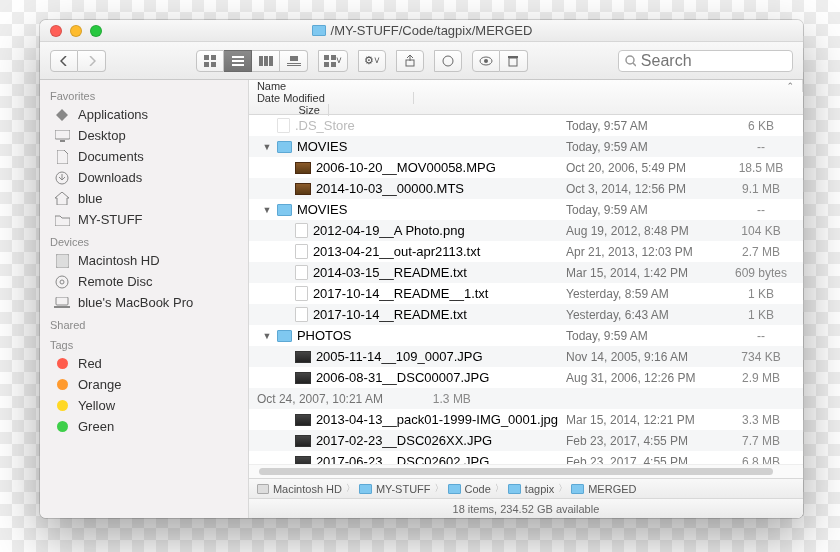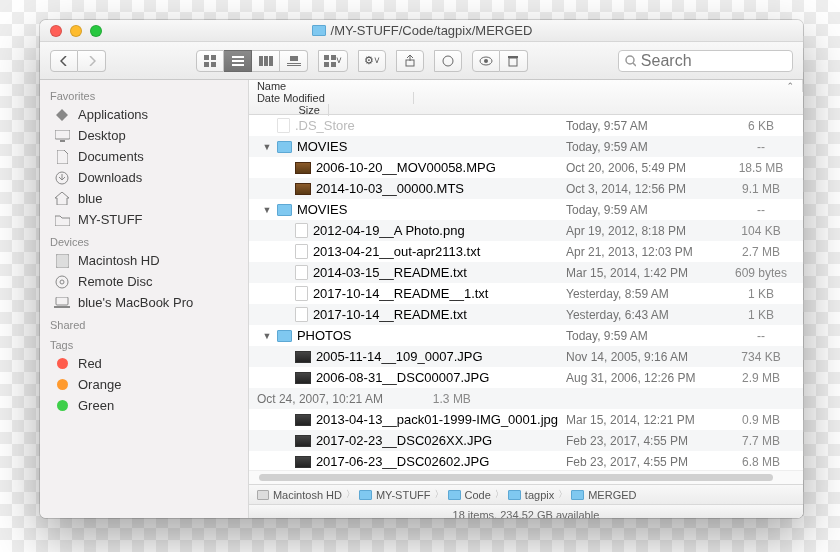--- a/index.html
+++ b/index.html
@@ -44,21 +44,21 @@
 .file-ico.dim{border-color:#e2e2e2;}
 .img-ico{width:16px;height:12px;background:linear-gradient(#444,#222);border:1px solid #333;}
 .vid-ico{width:16px;height:12px;background:linear-gradient(#8a5a2a,#5a3a15);border:1px solid #4a2a10;}
 .scroll-ind{height:14px;background:#fafafa;border-top:1px solid #eee;position:relative;}
 .scroll-ind::after{content:"";position:absolute;left:10px;right:30px;top:3px;height:7px;background:#d0d0d0;border-radius:4px;}
 .pathbar{height:20px;background:linear-gradient(#f8f8f8,#ececec);border-top:1px solid #d8d8d8;display:flex;align-items:center;font-size:11px;color:#555;padding:0 8px;gap:4px;}
 .pathbar .sep{color:#aaa;font-size:9px;}
 .pathbar .seg{display:flex;align-items:center;gap:4px;}
 .pathbar .hdd-ico{width:12px;height:10px;background:#ddd;border:1px solid #aaa;border-radius:1px;}
 .pathbar .fol-ico{width:13px;height:10px;background:#7fc8f0;border:1px solid #5da8d4;border-radius:1px;}
-.status{height:14px;background:linear-gradient(#f8f8f8,#eaeaea);border-top:1px solid #d8d8d8;text-align:center;font-size:11px;color:#666;line-height:20px;}
+.status{height:20px;background:linear-gradient(#f8f8f8,#eaeaea);border-top:1px solid #d8d8d8;text-align:center;font-size:11px;color:#666;line-height:20px;}
 svg{display:block}
 .car{font-size:10px;color:#555;}
 </style>
 </head>
 <body>
 
 <div class="window">
 
   <div class="titlebar">
     <div class="traffic">
@@ -262,20 +262,26 @@
           <span>Red</span>
         </div>
         <div class="side-item">
           <span class="ic">
             <span class="tag-dot" style="background: rgb(255, 154, 46);"></span>
           </span>
           <span>Orange</span>
         </div>
         <div class="side-item">
           <span class="ic">
+            <span class="tag-dot" style="background: rgb(255, 216, 36);"></span>
+          </span>
+          <span>Yellow</span>
+        </div>
+        <div class="side-item">
+          <span class="ic">
             <span class="tag-dot" style="background: rgb(62, 207, 74);"></span>
           </span>
           <span>Green</span>
         </div>
       </div>
     <div class="main">
       <div class="cols">
         <div class="col name">
             <span>Name</span>
             <span style="margin-left:auto;font-size:9px;color:#777">⌃</span>
@@ -338,21 +344,21 @@
             <div class="cdate">Today, 9:59 AM</div>
             <div class="csize">--</div>
           </div>
           <div class="row">
             <div class="cname">
               <span class="indent" style="width: 26px;"></span>
               <span class="disclose"></span>
               <span class="file-ico"></span>
               <span>2012-04-19__A Photo.png</span>
             </div>
-            <div class="cdate">Apr 19, 2012, 8:18 PM</div>
+            <div class="cdate">Aug 19, 2012, 8:48 PM</div>
             <div class="csize">104 KB</div>
           </div>
           <div class="row">
             <div class="cname">
               <span class="indent" style="width: 26px;"></span>
               <span class="disclose"></span>
               <span class="file-ico"></span>
               <span>2013-04-21__out-apr2113.txt</span>
             </div>
             <div class="cdate">Apr 21, 2013, 12:03 PM</div>
@@ -423,21 +429,21 @@
             <div class="csize">1.3 MB</div>
           </div>
           <div class="row">
             <div class="cname">
               <span class="indent" style="width: 26px;"></span>
               <span class="disclose"></span>
               <span class="img-ico"></span>
               <span>2013-04-13__pack01-1999-IMG_0001.jpg</span>
             </div>
             <div class="cdate">Mar 15, 2014, 12:21 PM</div>
-            <div class="csize">0.9 MB</div>
+            <div class="csize">3.3 MB</div>
           </div>
           <div class="row">
             <div class="cname">
               <span class="indent" style="width: 26px;"></span>
               <span class="disclose"></span>
               <span class="img-ico"></span>
               <span>2017-02-23__DSC026XX.JPG</span>
             </div>
             <div class="cdate">Feb 23, 2017, 4:55 PM</div>
             <div class="csize">7.7 MB</div>

